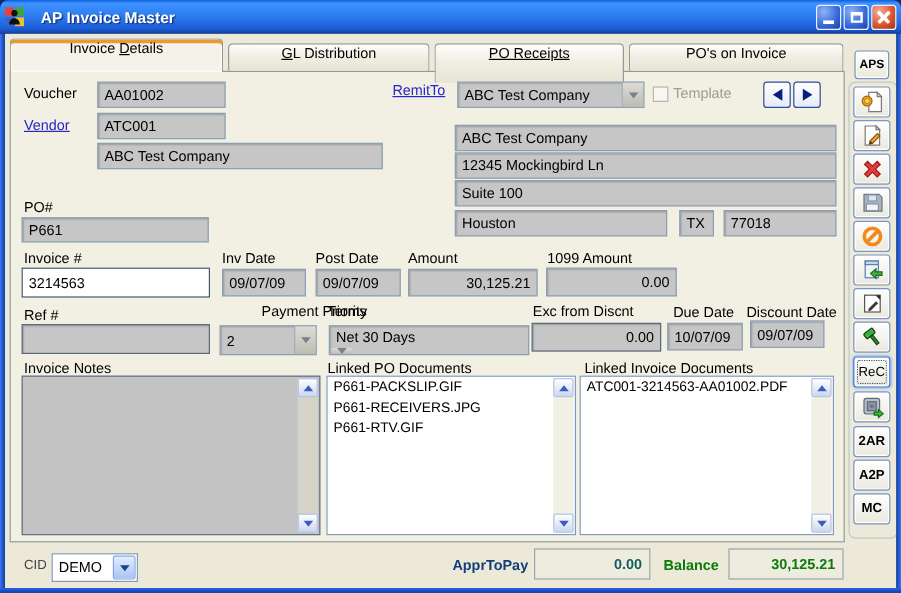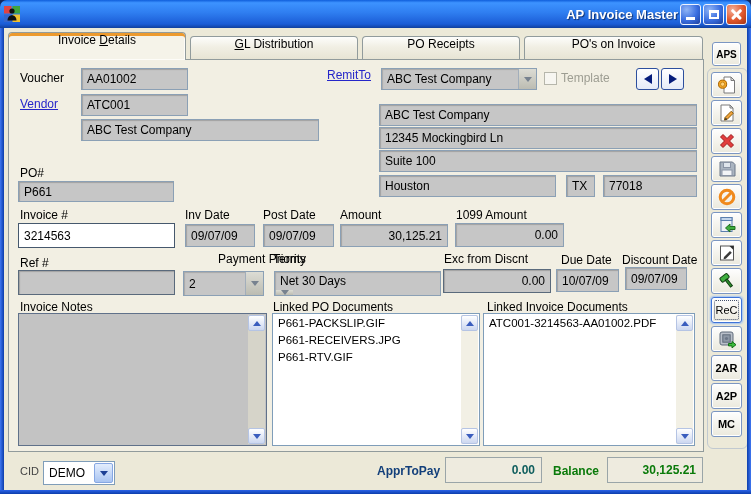--- a/index.html
+++ b/index.html
@@ -9,21 +9,21 @@
     font-family:"Liberation Sans", sans-serif;
     -webkit-font-smoothing:antialiased;
   }
   
   #bgfill{position:absolute;left:4px;top:28px;width:743px;height:462px;background:#ece9d8;z-index:0;}
   #titlebar{
     position:absolute;left:0;top:0;width:751px;height:28px;z-index:5;
     background:linear-gradient(180deg,#0f5edb 0%,#3d93ff 10%,#2f7ef0 45%,#1b5cd6 86%,#11409e 100%);
     border-radius:7px 7px 0 0;display:flex;align-items:center;padding:0 4px;box-sizing:border-box;
   }
-  #apptitle{color:#fff;font-weight:bold;font-size:13px;margin-left:3px;text-shadow:1px 1px 1px #10306e;flex:1;text-align:right;}
+  #apptitle{color:#fff;font-weight:bold;font-size:13px;margin-left:14px;text-shadow:1px 1px 1px #10306e;flex:1;}
   #appicon{width:16px;height:16px;display:inline-block;}
   .winbtn{width:21px;height:21px;border:1px solid #eef3ff;border-radius:3px;margin-left:2px;
     display:flex;align-items:center;justify-content:center;box-sizing:border-box;}
   .winbtn.blue{background:radial-gradient(circle at 30% 25%,#8fb4f5,#3a6ee0 55%,#1c3f9e);}
   .winbtn.red{background:radial-gradient(circle at 30% 25%,#f5b09a,#e0572c 55%,#a33412);}
   .g-min{width:9px;height:3px;background:#fff;margin-top:9px;}
   .g-max{width:10px;height:9px;border:2px solid #fff;border-top-width:3px;box-sizing:border-box;}
   .g-x{position:relative;width:13px;height:13px;}
   .g-x::before,.g-x::after{content:"";position:absolute;left:0;top:5px;width:13px;height:2.5px;background:#fff;border-radius:1px;}
   .g-x::before{transform:rotate(45deg);} .g-x::after{transform:rotate(-45deg);}
@@ -127,21 +127,21 @@
 <div id="bL" class="bstrip"></div>
 <div id="bR" class="bstrip"></div>
 <div id="bB" class="bstrip"></div>
 
 <div class="tab active" style="left:8px;top:32px;width:178px;height:28px;">
   <span><span>Invoice </span><span class="u">D</span><span>etails</span></span>
 </div>
 <div class="tab" style="left:190px;top:36px;width:168px;height:23px;">
   <span><span></span><span class="u">G</span><span>L Distribution</span></span>
 </div>
-<div class="tab" style="left:362px;top:36px;width:158px;height:23px;">
+<div class="tab" style="left:362px;top:36px;width:158px;height:33px;text-decoration:underline;">
   <span><span>PO Receipts</span><span class="u"></span><span></span></span>
 </div>
 <div class="tab" style="left:524px;top:36px;width:179px;height:23px;">
   <span><span>PO's on Invoice</span><span class="u"></span><span></span></span>
 </div>
 
 <div id="tabpanel"></div>
 
 <span class="lbl" style="left:20px;top:71px;">Voucher</span>
 <div class="fld" style="left:81px;top:68px;width:107px;height:22px;">AA01002</div>

